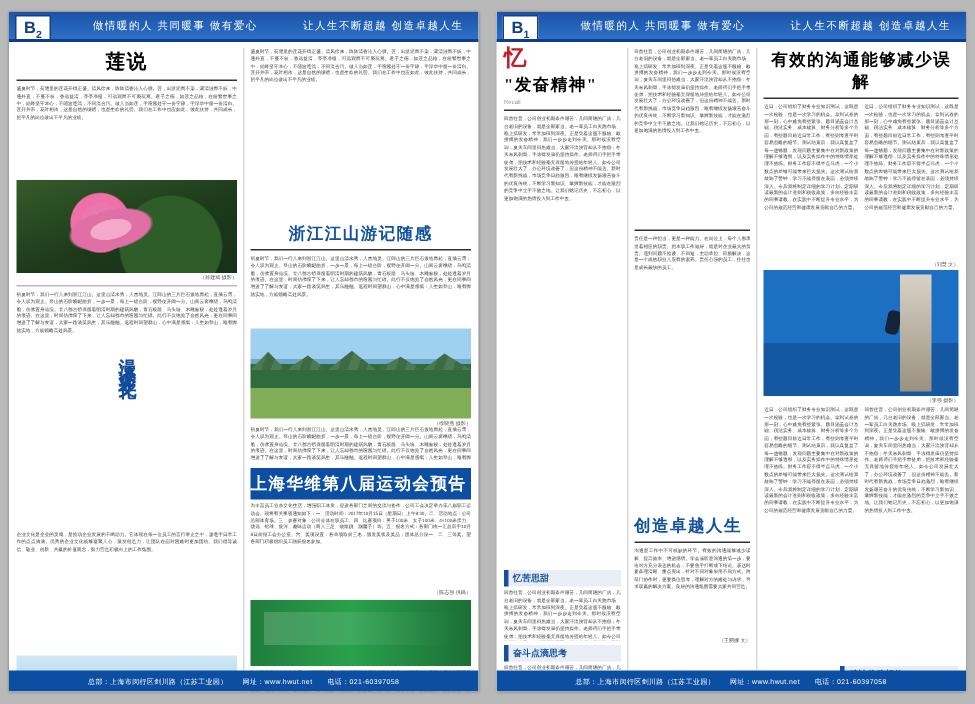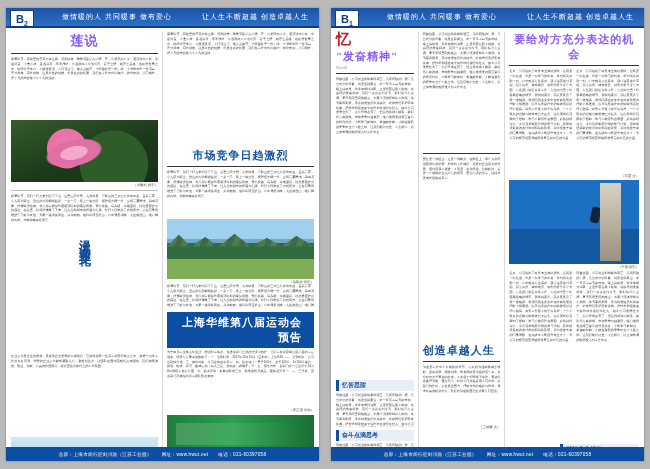--- a/index.html
+++ b/index.html
@@ -19,21 +19,21 @@
   .mast-slogan.b{left:196px;}
   .mast-rule{position:absolute;left:0;right:0;bottom:0;height:2px;background:#0d3d8c;}
 
   
   .body{position:relative;height:415px;padding:4px 5px 0 5px;}
   .cols{display:flex;gap:4px;height:100%;}
   .col{position:relative;flex:1;}
   .vline{width:1px;background:#d9d9d9;}
 
   
-  .head-cn{font-family:"Liberation Serif",serif;font-weight:bold;color:#8b5cf6;}
+  .head-cn{font-family:"Liberation Serif",serif;font-weight:bold;color:#000000;}
   .h1{font-size:13px;letter-spacing:1px;}
   .h2{font-size:11px;letter-spacing:1px;}
   .h3{font-size:8.5px;letter-spacing:.5px;}
   .rule{height:1px;background:#333;margin:3px 0;}
   .rule.thin{background:#bbb;}
   .txt{font-size:3.1px;line-height:1.55;color:#3a3a3a;text-align:justify;
        
        word-break:break-all;}
   .cap{font-size:3.4px;color:#555;text-align:right;margin-top:1px;}
   .byline{font-size:3.4px;color:#555;text-align:right;margin-top:2px;}
@@ -62,21 +62,21 @@
   .dragon:after{content:"";position:absolute;left:10%;bottom:6%;width:80%;height:58%;
       background:linear-gradient(#c7723a,#8c441f);clip-path:polygon(0 100%,10% 40%,22% 100%,34% 28%,48% 100%,60% 34%,74% 100%,86% 44%,100% 100%);}
   .games{height:44px;background:linear-gradient(90deg,#1f7d3c,#2aa14c 45%,#1b6f36);}
   .games:after{content:"";position:absolute;left:6%;top:18%;right:6%;height:50%;
       background:linear-gradient(90deg,rgba(255,255,255,.18),rgba(255,255,255,0));}
 
   
   .sidetitle{writing-mode:vertical-rl;text-orientation:upright;font-family:"Liberation Serif",serif;
              font-weight:bold;font-size:12px;letter-spacing:3px;color:#114b9a;height:120px;}
   .banner{background:#0b4ea2;color:#fff;font-family:"Liberation Serif",serif;font-weight:bold;
-          font-size:11px;text-align:right;letter-spacing:1px;padding:3px 12px;}
+          font-size:11px;text-align:left;letter-spacing:1px;padding:3px 0;}
   .redhead{color:#c0202a;font-family:"Liberation Serif",serif;font-weight:bold;}
   .subhead-bar{background:#e9eef6;border-left:3px solid #12519e;font-size:6px;font-weight:bold;color:#12519e;padding:1px 3px;margin:3px 0 2px;}
 
   
   .footer{position:absolute;left:0;right:0;bottom:0;height:14px;background:#0b4ea2;color:#fff;
           font-size:4.6px;display:flex;align-items:center;justify-content:center;gap:10px;letter-spacing:.3px;}
 </style>
 </head>
 <body>
 
@@ -108,21 +108,21 @@
           </div>
           <div class="txt" style="height:80px;overflow:hidden;margin-top:4px">企业文化是企业的灵魂，是推动企业发展的不竭动力。它体现在每一位员工的言行举止之中，渗透于日常工作的点点滴滴。优秀的企业文化能够凝聚人心，激发创造力，让团队在面对困难时更加团结。我们倡导诚信、敬业、创新、共赢的价值观念，努力营造积极向上的工作氛围。</div>
           <div class="ph dragon" style="margin-top:3px"></div>
 
         </div>
 
         <div class="vline"></div>
 
         <div class="col">
           <div class="txt" style="height:112px;overflow:hidden">盛夏时节，荷塘里的莲花开得正盛。清风徐来，阵阵清香沁人心脾。莲，出淤泥而不染，濯清涟而不妖，中通外直，不蔓不枝，香远益清，亭亭净植，可远观而不可亵玩焉。君子之德，如莲之品格，在纷繁世事之中，始终坚守本心，不随波逐流，不同流合污。做人当如莲，于喧嚣处守一份宁静，于浮华中留一份清白。莲开并蒂，花叶相依，这是自然的馈赠，也是生命的礼赞。我们在工作中也应如此，彼此扶持，共同成长，把平凡的岗位做出不平凡的业绩。</div>
-          <div class="head-cn h2" style="color:#12519e;text-align:center;margin-top:4px">市场竞争日趋激烈</div>
+          <div class="head-cn h2" style="color:#12519e;text-align:center;margin-top:4px">浙江江山游记随感</div>
           <div class="rule"></div>
           <div class="txt" style="height:46px;overflow:hidden">初夏时节，我们一行人来到浙江江山。这里山清水秀，人杰地灵。江郎山的三片巨石拔地而起，直插云霄，令人叹为观止。登山的石阶蜿蜒曲折，一步一景，每上一级台阶，视野便开阔一分。山间云雾缭绕，鸟鸣清脆，仿佛置身仙境。廿八都古镇保留着明清时期的建筑风貌，青石板路、马头墙、木雕窗棂，处处透着岁月的痕迹。在这里，时间仿佛慢了下来，让人忘却都市的喧嚣与忙碌。此行不仅饱览了自然风光，更在同事间增进了了解与友谊，大家一路谈笑风生，其乐融融。返程时回望群山，心中满是感慨：人生如登山，唯有脚踏实地，方能领略高处风景。</div>
           <div class="ph guilin" style="margin-top:3px"></div>
           <div class="cap">（徐晓燕 摄影）</div>
           <div class="txt" style="height:24px;overflow:hidden">初夏时节，我们一行人来到浙江江山。这里山清水秀，人杰地灵。江郎山的三片巨石拔地而起，直插云霄，令人叹为观止。登山的石阶蜿蜒曲折，一步一景，每上一级台阶，视野便开阔一分。山间云雾缭绕，鸟鸣清脆，仿佛置身仙境。廿八都古镇保留着明清时期的建筑风貌，青石板路、马头墙、木雕窗棂，处处透着岁月的痕迹。在这里，时间仿佛慢了下来，让人忘却都市的喧嚣与忙碌。此行不仅饱览了自然风光，更在同事间增进了了解与友谊，大家一路谈笑风生，其乐融融。返程时回望群山，心中满是感慨：人生如登山，唯有脚踏实地，方能领略高处风景。</div>
           <div class="banner" style="margin-top:4px">上海华维第八届运动会预告</div>
           <div class="txt" style="height:56px;overflow:hidden;margin-top:2px">为丰富员工业余文化生活，增强职工体质，促进各部门之间的交流与协作，公司工会决定举办第八届职工运动会。现将有关事项通知如下：一、活动时间：2017年10月15日（星期日）上午8:30。二、活动地点：公司总部体育场。三、参赛对象：公司全体在职员工。四、比赛项目：男子100米、女子100米、4×100米接力、跳远、铅球、拔河、趣味运动（两人三足、袋鼠跳、踢毽子）等。五、报名方式：各部门统一汇总后于10月8日前报工会办公室。六、奖项设置：各单项取前三名，颁发奖状及奖品；团体总分设一、二、三等奖。望各部门积极组织员工踊跃报名参加。</div>
           <div class="byline">（陈志强 供稿）</div>
           <div class="ph games" style="margin-top:3px"></div>
           <div class="txt" style="height:16px;overflow:hidden;margin-top:2px">为丰富员工业余文化生活，增强职工体质，促进各部门之间的交流与协作，公司工会决定举办第八届职工运动会。现将有关事项通知如下：一、活动时间：2017年10月15日（星期日）上午8:30。二、活动地点：公司总部体育场。三、参赛对象：公司全体在职员工。四、比赛项目：男子100米、女子100米、4×100米接力、跳远、铅球、拔河、趣味运动（两人三足、袋鼠跳、踢毽子）等。五、报名方式：各部门统一汇总后于10月8日前报工会办公室。六、奖项设置：各单项取前三名，颁发奖状及奖品；团体总分设一、二、三等奖。望各部门积极组织员工踊跃报名参加。</div>
@@ -172,21 +172,21 @@
           <div class="txt" style="height:182px;overflow:hidden">责任是一种担当，更是一种能力。在岗位上，每个人都承担着相应的职责。把本职工作做好，就是对企业最大的负责。遇到问题不推诿、不回避，主动承担、积极解决，这是一个成熟职业人应有的素养。责任心强的员工，往往也是成长最快的员工。</div>
           <div class="head-cn h2" style="color:#12519e;margin-top:4px">创造卓越人生</div>
           <div class="rule"></div>
           <div class="txt" style="height:58px;overflow:hidden">沟通是工作中不可或缺的环节。有效的沟通能够减少误解、提高效率、增进感情。学会倾听是沟通的第一步，要给对方充分表达的机会，不要急于打断或下结论。表达时要条理清晰、重点突出，针对不同对象采用不同方式。跨部门协作时，更要换位思考，理解对方的难处与诉求，寻求双赢的解决方案。良好的沟通氛围需要大家共同营造。</div>
           <div class="byline">（王丽娜 文）</div>
         </div>
 
         <div class="vline"></div>
 
         <div class="col" style="flex:1.5">
-          <div class="head-cn h2" style="text-align:center">要给对方充分表达的机会</div>
+          <div class="head-cn h2" style="text-align:center">有效的沟通能够减少误解</div>
           <div class="rule"></div>
           <div style="display:flex;gap:4px">
             <div class="txt" style="flex:1;height:104px;overflow:hidden">近日，公司组织了财务专业知识测试，这既是一次检验，也是一次学习的机会。拿到试卷的那一刻，心中难免有些紧张。题目涵盖会计基础、税法实务、成本核算、财务分析等多个方面，有些题目贴近日常工作，有些则考查平时容易忽略的细节。测试结束后，我认真复盘了每一道错题，发现问题主要集中在对新政策的理解不够透彻，以及实务操作中的特殊情形处理不熟练。财务工作容不得半点马虎，一个小数点的差错可能带来巨大损失。这次测试给我敲响了警钟：学习不能停留在表面，必须持续深入。今后我将制定详细的学习计划，定期研读最新的会计准则和税收政策，多向经验丰富的同事请教，在实践中不断提升专业水平，为公司的规范经营和健康发展贡献自己的力量。</div>
             <div class="txt" style="flex:1;height:104px;overflow:hidden">近日，公司组织了财务专业知识测试，这既是一次检验，也是一次学习的机会。拿到试卷的那一刻，心中难免有些紧张。题目涵盖会计基础、税法实务、成本核算、财务分析等多个方面，有些题目贴近日常工作，有些则考查平时容易忽略的细节。测试结束后，我认真复盘了每一道错题，发现问题主要集中在对新政策的理解不够透彻，以及实务操作中的特殊情形处理不熟练。财务工作容不得半点马虎，一个小数点的差错可能带来巨大损失。这次测试给我敲响了警钟：学习不能停留在表面，必须持续深入。今后我将制定详细的学习计划，定期研读最新的会计准则和税收政策，多向经验丰富的同事请教，在实践中不断提升专业水平，为公司的规范经营和健康发展贡献自己的力量。</div>
           </div>
           <div class="cap">（刘慧 文）</div>
           <div class="ph climb" style="margin-top:2px"></div>
           <div class="cap">（李强 摄影）</div>
           <div style="display:flex;gap:4px;margin-top:2px">
             <div class="txt" style="flex:1;height:170px;overflow:hidden">近日，公司组织了财务专业知识测试，这既是一次检验，也是一次学习的机会。拿到试卷的那一刻，心中难免有些紧张。题目涵盖会计基础、税法实务、成本核算、财务分析等多个方面，有些题目贴近日常工作，有些则考查平时容易忽略的细节。测试结束后，我认真复盘了每一道错题，发现问题主要集中在对新政策的理解不够透彻，以及实务操作中的特殊情形处理不熟练。财务工作容不得半点马虎，一个小数点的差错可能带来巨大损失。这次测试给我敲响了警钟：学习不能停留在表面，必须持续深入。今后我将制定详细的学习计划，定期研读最新的会计准则和税收政策，多向经验丰富的同事请教，在实践中不断提升专业水平，为公司的规范经营和健康发展贡献自己的力量。</div>

